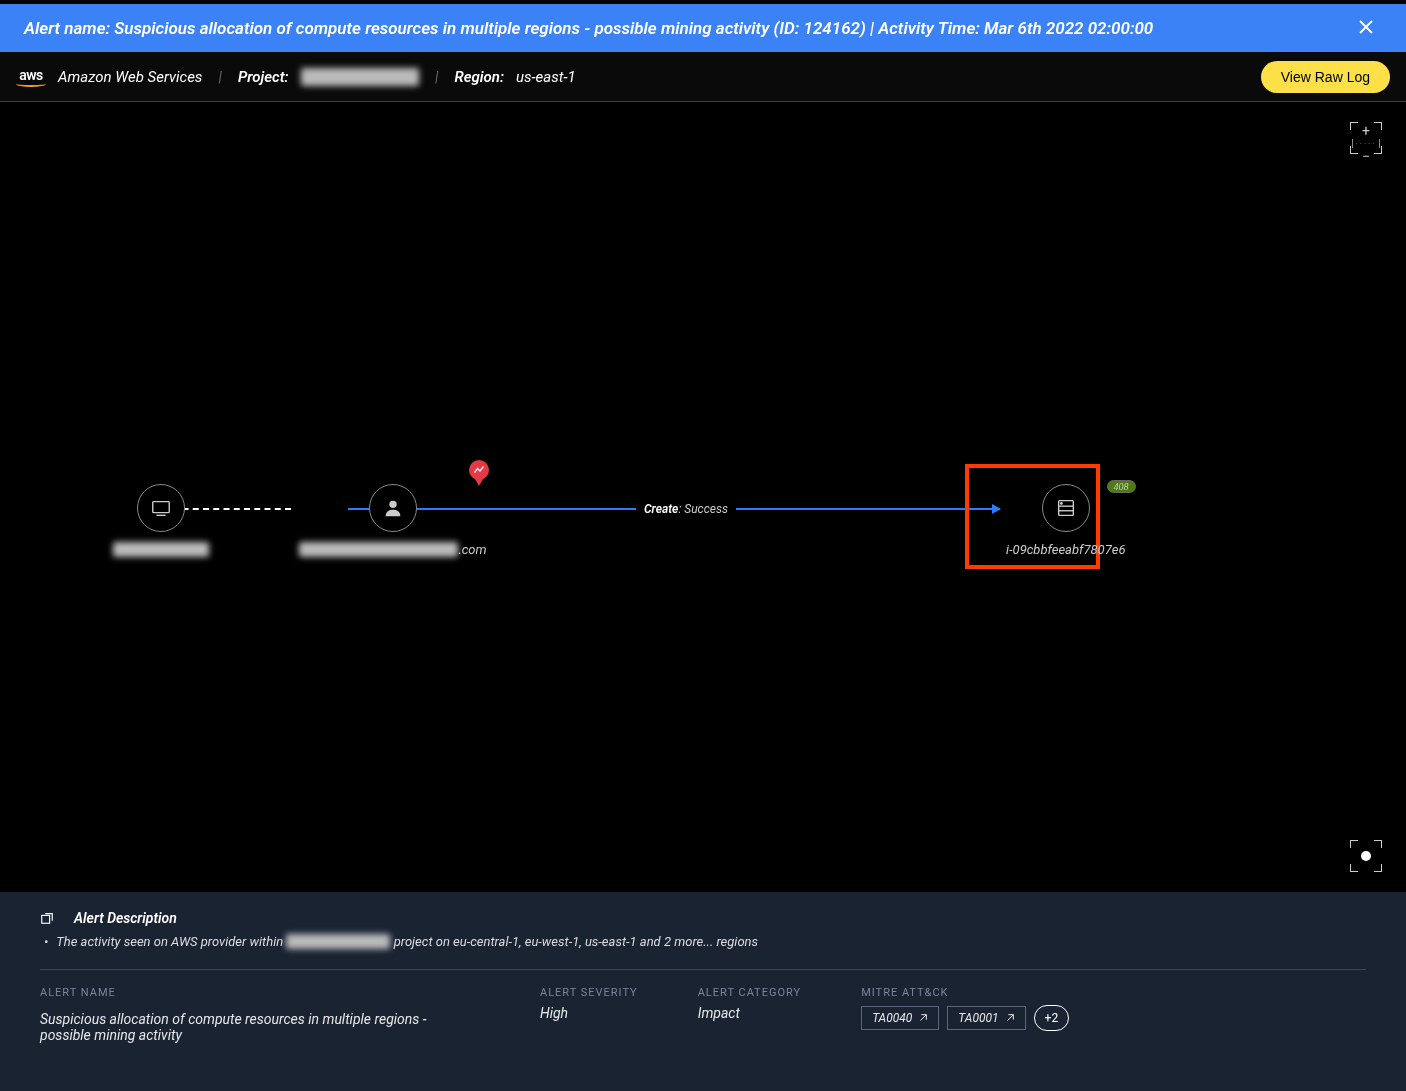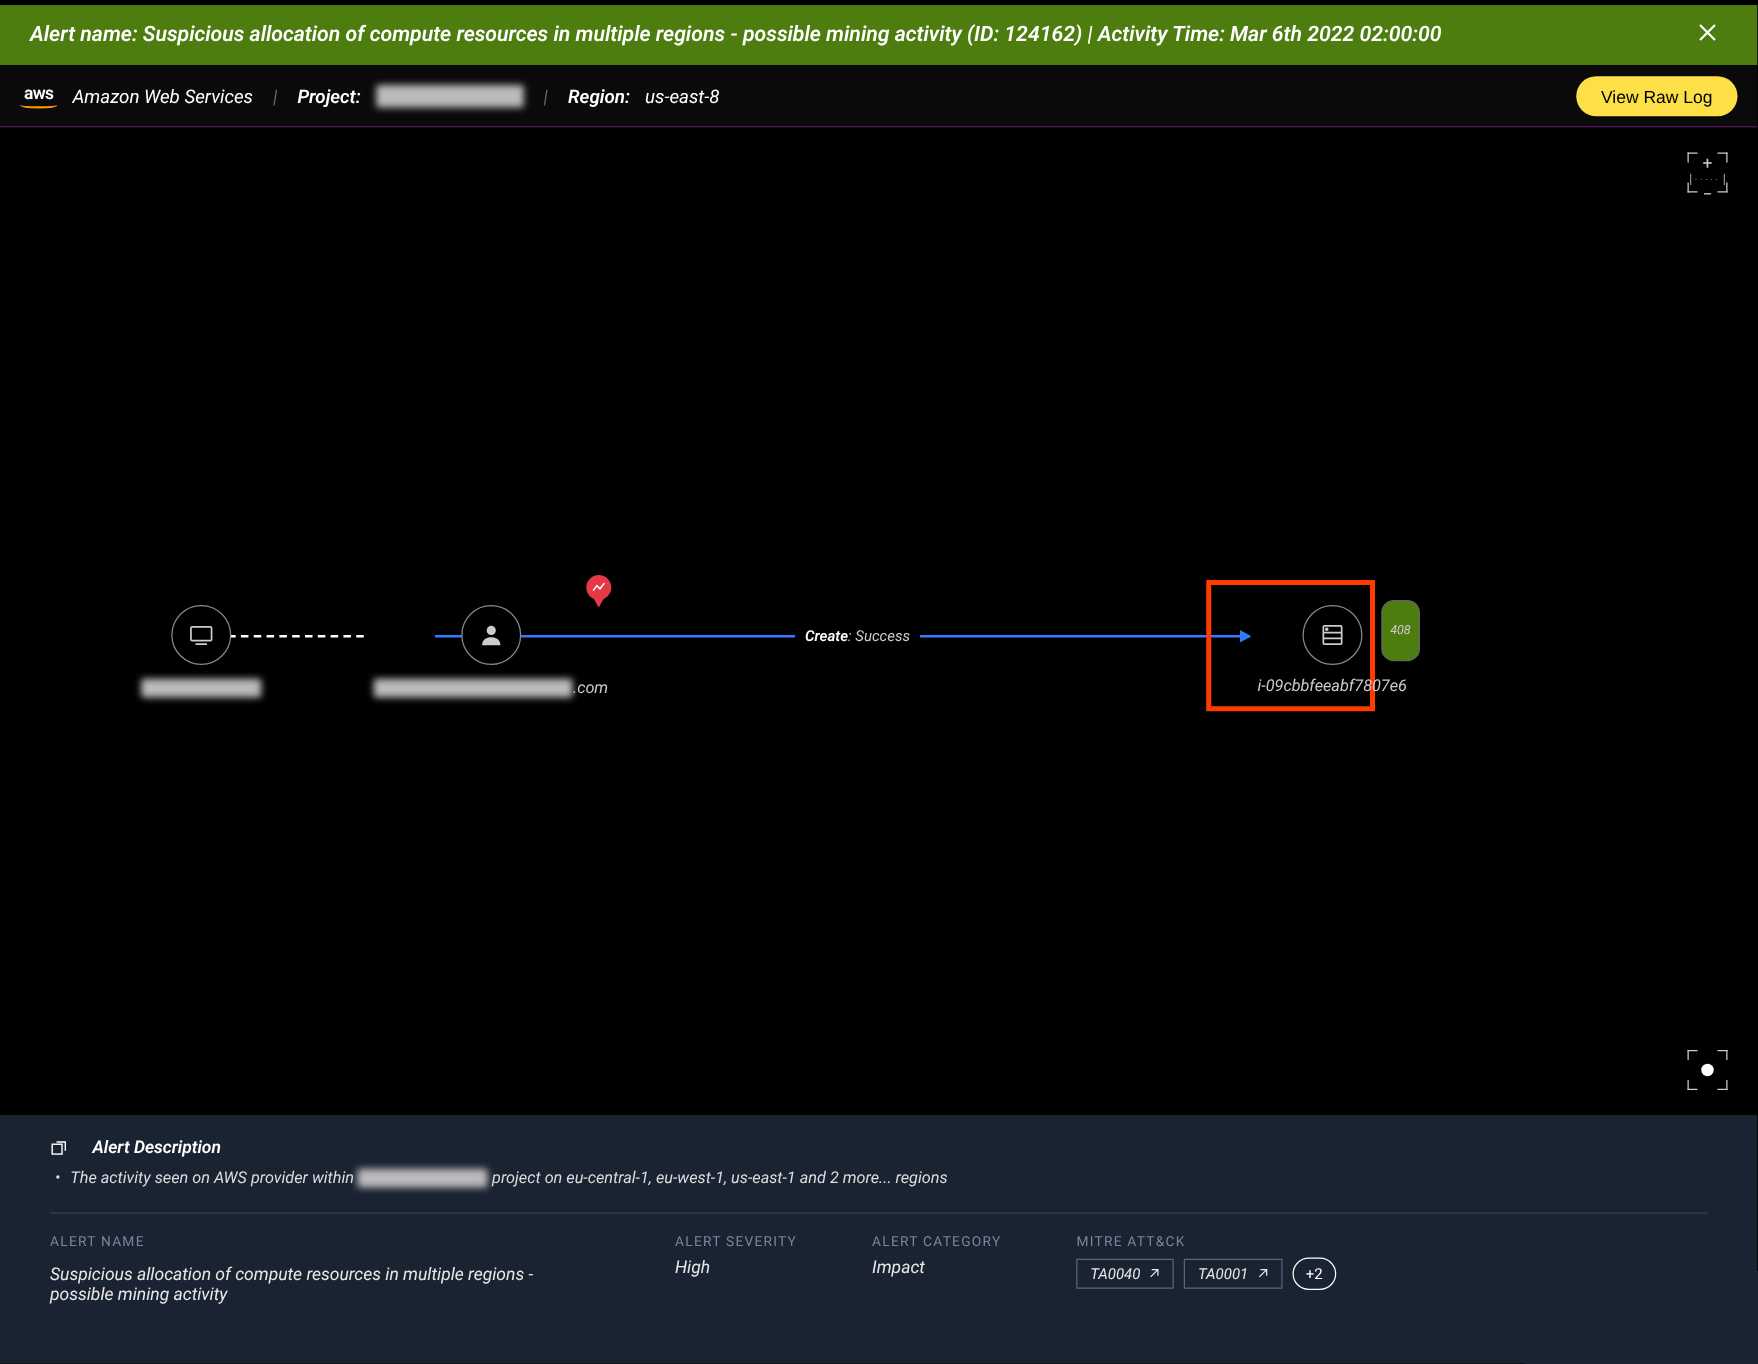--- a/index.html
+++ b/index.html
@@ -14,21 +14,21 @@
 }
 
 
 .topbar {
   background: #000;
   height: 4px;
 }
 
 
 .header {
-  background: #4d7c0f;
+  background: #3b82f6;
   padding: 8px 24px;
   display: flex;
   align-items: center;
   justify-content: space-between;
   height: 48px;
 }
 .header-title {
   font-style: italic;
   font-weight: 600;
   font-size: 17px;
@@ -211,24 +211,25 @@
   border-right: 4px solid transparent;
   border-top: 7px solid #e63946;
 }
 .node-count {
   position: absolute;
   top: -4px;
   right: -10px;
   background: #4d7c0f;
   border: 1px solid #666;
   border-radius: 10px;
-  padding: 18px 6px;
+  padding: 0 6px;
   font-size: 10px;
   font-style: italic;
   color: #ccc;
+  font-family: Liberation Serif, serif;
 }
 .highlight-box {
   position: absolute;
   border: 4px solid #ff3b00;
   pointer-events: none;
 }
 
 
 .edge-dashed {
   position: absolute;
@@ -372,21 +373,21 @@
     <div class="aws-logo">
       <span class="aws-logo-text">aws</span>
       <span class="aws-smile"></span>
     </div>
     <span>Amazon Web Services</span>
     <span class="sep">|</span>
     <span class="label-bold">Project:</span>
     <span class="redacted">██████████</span>
     <span class="sep">|</span>
     <span class="label-bold">Region:</span>
-    <span>us-east-8</span>
+    <span>us-east-1</span>
   </div>
   <button class="view-log-btn">View Raw Log</button>
 </div>
 
 <div class="canvas">
 
   <div class="zoom-controls">
     <div class="zoom-corner">
       <span class="corner-tl"></span>
         <span class="corner-tr"></span>

